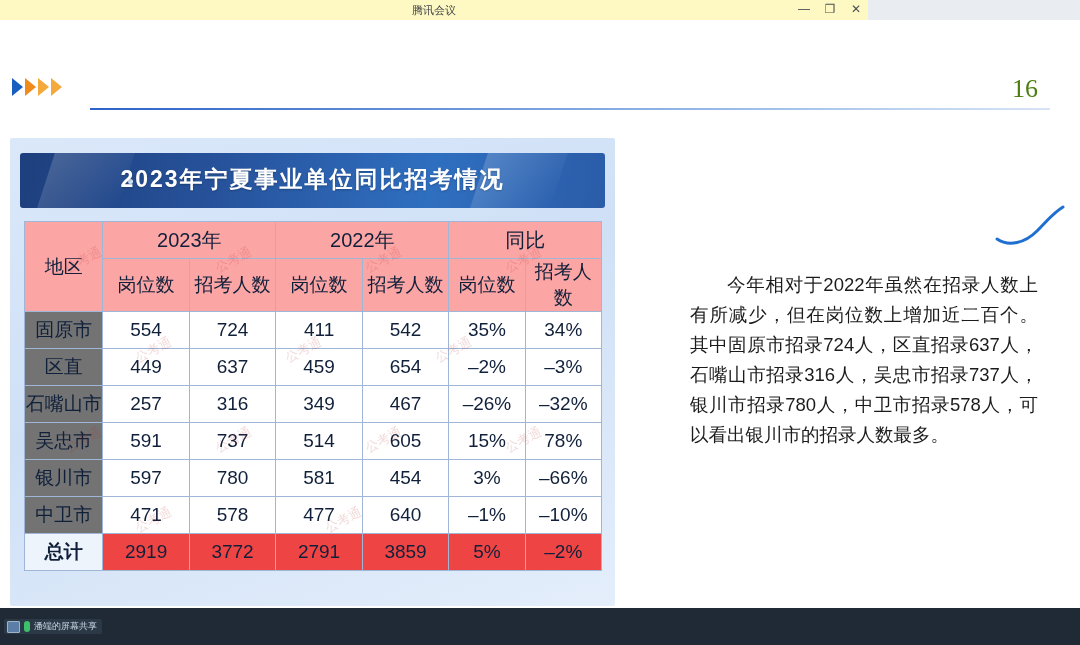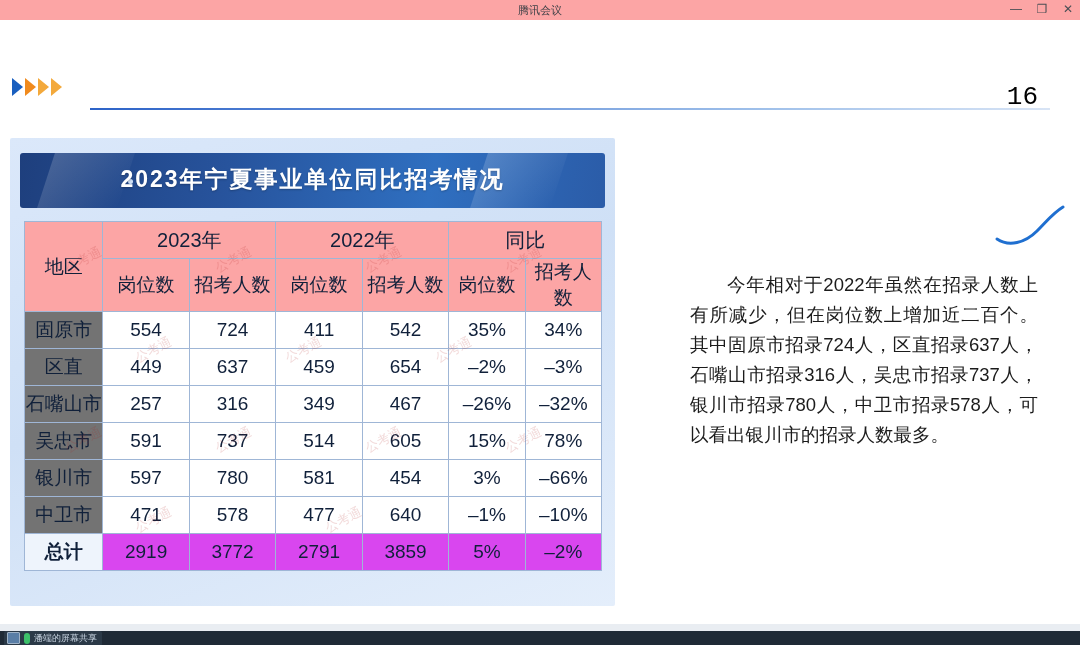--- a/index.html
+++ b/index.html
@@ -18,23 +18,23 @@
   .window {
     position: relative;
     width: 1080px;
     height: 645px;
     background: #e9edf2;
     overflow: hidden;
   }
   .titlebar {
     position: absolute;
     top: 0; left: 0;
-    width: 1080px;
+    width: 868px;
     height: 20px;
-    background: #fca5a5;
+    background: #fef9c3;
     border-bottom: 1px solid #dfe3e8;
   }
   .titlebar-title {
     position: absolute;
     left: 0; right: 0;
     top: 3px;
     text-align: center;
     font-size: 11px;
     color: #3b3f45;
   }
@@ -105,24 +105,24 @@
     top: 36px;
     font-size: 29px;
     font-weight: bold;
     color: #13233f;
     letter-spacing: 1px;
     font-family: "Liberation Sans", sans-serif;
   }
   .slide-number {
     position: absolute;
     right: 42px;
-    top: 46px;
+    top: 38px;
     font-size: 26px;
-    color: #000000;
-    font-family: Liberation Mono, monospace;
+    color: #4d7c0f;
+    font-family: Liberation Serif, serif;
   }
 
   
   .table-card {
     position: absolute;
     left: 10px;
     top: 118px;
     width: 605px;
     height: 468px;
     background: linear-gradient(160deg, #dbe8fa 0%, #cfe0f6 45%, #e4eefb 100%);
@@ -198,21 +198,21 @@
   table.data tbody td.region {
     background: #737373;
     font-size: 19px;
   }
   table.data tbody tr.total td {
     background: #eef4fc;
     font-weight: bold;
     margin-top: 35px;
   }
   table.data tbody tr.total td.num {
-    background: #d946ef;
+    background: #ef4444;
     font-weight: normal;
   }
   .col-region { width: 76px; margin-left: 24px; }
   .col-num { width: 84px; }
   .col-pct { width: 74px; }
 
   
   .watermark {
     position: absolute;
     left: 14px;
@@ -253,21 +253,21 @@
     width: 76px;
     height: 46px;
   }
 
   
   .bottom-bar {
     position: absolute;
     left: 0;
     bottom: 0;
     width: 1080px;
-    height: 14px;
+    height: 37px;
     background: #1f2a36;
     display: flex;
     align-items: center;
   }
   .sharing-pill {
     display: flex;
     align-items: center;
     gap: 4px;
     margin-left: 4px;
     height: 15px;

